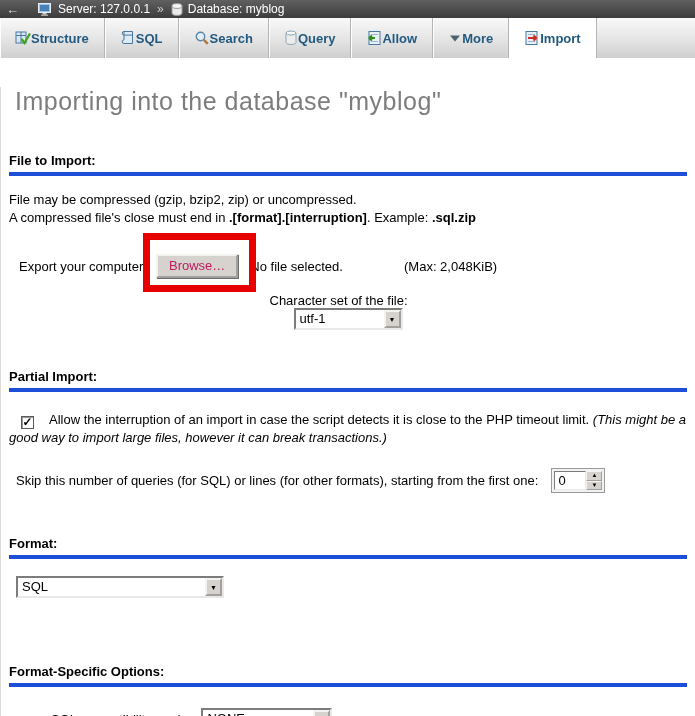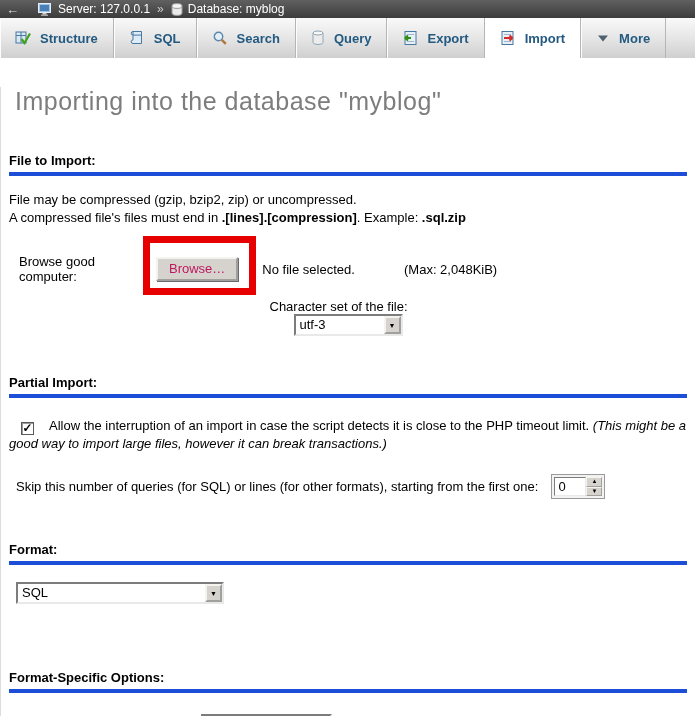--- a/index.html
+++ b/index.html
@@ -27,21 +27,21 @@
   .topbar .sep { color:#ccc; margin:0 2px; }
   .crumb-icon { display:inline-flex; align-items:center; }
 
   
   .tabbar {
     height:40px;
     background:linear-gradient(#f9f9f9 0%, #e4e4e4 55%, #cfcfcf 100%);
     display:flex; align-items:stretch;
   }
   .tab {
-    display:flex; align-items:center; gap:9px;
+    display:flex; align-items:center; 
     padding:0 15px;
     font-weight:bold; color:#235a81; font-size:13px;
     border-right:1px solid #b5b5b5;
     box-shadow:inset 1px 0 0 #fdfdfd;
     cursor:pointer; white-space:nowrap;
   }
   .tab.active {
     background:#fff;
     box-shadow:none;
   }
@@ -71,21 +71,21 @@
   p.plain { margin:0; line-height:18px; }
   .lines { margin-top:15px; }
   b.inline-bold { font-weight:bold; }
 
   
   .row { display:flex; align-items:center; position:relative; }
   .row-browse  { margin-top:27px; }
   .row-charset { margin-top:15px;flex-direction:column; }
   .lbl-browse  { padding-left:10px; width:147px; }
   .lbl-charset { padding-left:10px; width:177px; }
-  .nofile { margin-left:24px; }
+  .nofile { margin-left:12px; }
   .maxsize { position:absolute; left:395px; }
 
   
   .win-btn {
     font-family:"Liberation Sans", sans-serif;
     font-size:13px; color:#be185d;
     background:#d6d3ce;
     border:2px outset #f5f3ef;
     box-shadow:1px 1px 0 #6b6b6b;
     padding:2px 11px 3px 11px;
@@ -238,73 +238,73 @@
 
   <div class="tab">
     <span class="tab-icon">
       <svg width="16" height="16" viewBox="0 0 16 16">
         <rect x="3" y="1.5" width="11" height="13" fill="#e7f0f7" stroke="#4978a0"></rect>
         <line x1="5" y1="4.5" x2="12" y2="4.5" stroke="#9db8cc"></line>
         <line x1="5" y1="11.5" x2="12" y2="11.5" stroke="#9db8cc"></line>
         <path d="M9 8 H3 M3 8 l3 -2.6 M3 8 l3 2.6" stroke="#2e8f12" stroke-width="2" fill="none"></path>
       </svg>
     </span>
-    <span>Export</span>
+    <span>Allow</span>
+  </div>
+
+  <div class="tab">
+    <span class="tab-icon">
+      <svg width="14" height="9" viewBox="0 0 14 9">
+        <path d="M2 1.5 L12 1.5 L7 7.5 Z" fill="#4d626f"></path>
+      </svg>
+    </span>
+    <span>More</span>
   </div>
 
   <div class="tab active">
     <span class="tab-icon">
       <svg width="16" height="16" viewBox="0 0 16 16">
         <rect x="2" y="1.5" width="11" height="13" fill="#e7f0f7" stroke="#4978a0"></rect>
         <line x1="4" y1="4.5" x2="11" y2="4.5" stroke="#9db8cc"></line>
         <line x1="4" y1="11.5" x2="11" y2="11.5" stroke="#9db8cc"></line>
         <path d="M4 8 h8.5 M12.5 8 l-3 -2.6 M12.5 8 l-3 2.6" stroke="#d42a2a" stroke-width="2" fill="none"></path>
       </svg>
     </span>
     <span>Import</span>
   </div>
 
-  <div class="tab">
-    <span class="tab-icon">
-      <svg width="14" height="9" viewBox="0 0 14 9">
-        <path d="M2 1.5 L12 1.5 L7 7.5 Z" fill="#4d626f"></path>
-      </svg>
-    </span>
-    <span>More</span>
-  </div>
-
   <div class="tab-rest"></div>
 </div>
 
 <div class="content">
 
   <h1 class="page-title">Importing into the database "myblog"</h1>
 
   
   <div class="section-heading h-file">File to Import:</div>
 
   <div class="lines">
     <p class="plain">File may be compressed (gzip, bzip2, zip) or uncompressed.</p>
-    <p class="plain"><span>A compressed file's files must end in </span><b class="inline-bold">.[lines].[compression]</b><span>. Example: </span><b class="inline-bold">.sql.zip</b></p>
+    <p class="plain"><span>A compressed file's close must end in </span><b class="inline-bold">.[format].[interruption]</b><span>. Example: </span><b class="inline-bold">.sql.zip</b></p>
   </div>
 
   <div class="row row-browse">
-    <span class="lbl-browse">Browse good computer:</span>
+    <span class="lbl-browse">Export your computer:</span>
     <span class="browse-wrap">
       <button class="win-btn">Browse…</button>
       <span class="red-highlight"></span>
     </span>
     <span class="nofile">No file selected.</span>
     <span class="maxsize">(Max: 2,048KiB)</span>
   </div>
 
   <div class="row row-charset">
     <span class="lbl-charset">Character set of the file:</span>
     <span class="win-select sel-charset">
-      <span class="val">utf-3</span>
+      <span class="val">utf-1</span>
       <span class="dd-btn">▼</span>
     </span>
   </div>
 
   
   <div class="section-heading h-part">Partial Import:</div>
 
   <p class="allow-para"><span class="win-check">✓</span><span>Allow the interruption of an import in case the script detects it is close to the PHP timeout limit. </span><span class="allow-note">(This might be a good way to import large files, however it can break transactions.)</span></p>
 
   <div class="row row-skip">

